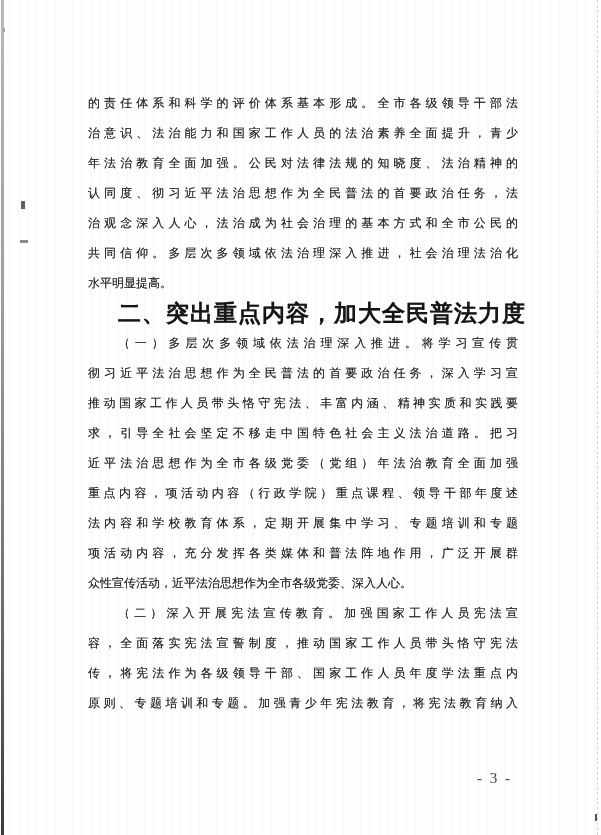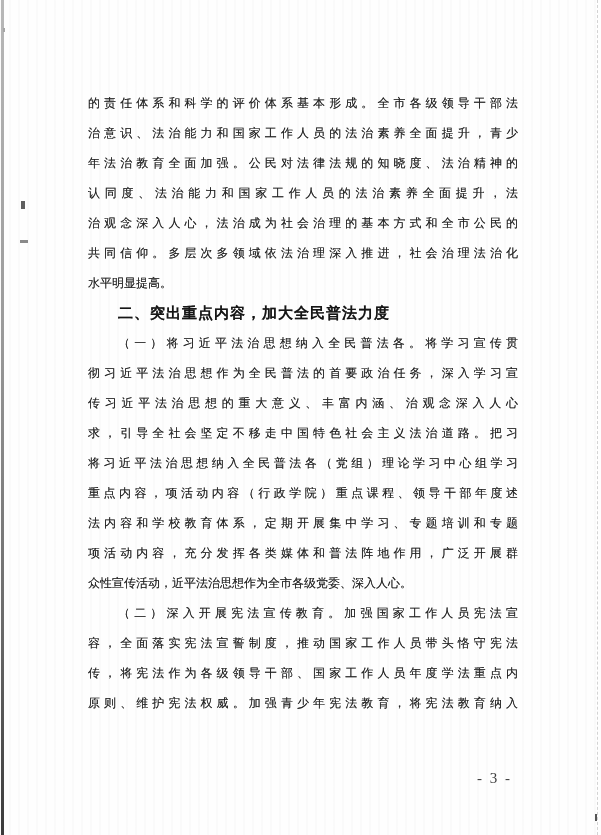--- a/index.html
+++ b/index.html
@@ -61,21 +61,21 @@
     white-space: normal;
     text-align: justify;
     text-align-last: justify;
   }
   .indent {
     padding-left: 30px;
   }
   .heading {
     font-family: "Liberation Sans", "DejaVu Sans", sans-serif;
     font-weight: 700;
-    font-size: 15px;
+    font-size: 23px;
     letter-spacing: 1px;
     color: #161616;
     padding-left: 30px;
   }
   .pagenum {
     position: absolute;
     top: 766px;
     left: 88px;
     width: 424px;
     height: 24px;
@@ -95,38 +95,38 @@
   <div class="scan-edge-right"></div>
   <div class="speck speck-1"></div>
   <div class="speck speck-2"></div>
   <div class="speck speck-3"></div>
   <div class="speck speck-4"></div>
 
   <div class="textblock">
     <div class="ln j">的责任体系和科学的评价体系基本形成。全市各级领导干部法</div>
     <div class="ln j">治意识、法治能力和国家工作人员的法治素养全面提升，青少</div>
     <div class="ln j">年法治教育全面加强。公民对法律法规的知晓度、法治精神的</div>
-    <div class="ln j">认同度、法治能力和国家工作人员的法治素养全面提升，法</div>
+    <div class="ln j">认同度、彻习近平法治思想作为全民普法的首要政治任务，法</div>
     <div class="ln j">治观念深入人心，法治成为社会治理的基本方式和全市公民的</div>
     <div class="ln j">共同信仰。多层次多领域依法治理深入推进，社会治理法治化</div>
     <div class="ln">水平明显提高。</div>
 
     <div class="ln heading">二、突出重点内容，加大全民普法力度</div>
 
-    <div class="ln j indent">（一）将习近平法治思想纳入全民普法各。将学习宣传贯</div>
+    <div class="ln j indent">（一）多层次多领域依法治理深入推进。将学习宣传贯</div>
     <div class="ln j">彻习近平法治思想作为全民普法的首要政治任务，深入学习宣</div>
-    <div class="ln j">传习近平法治思想的重大意义、丰富内涵、治观念深入人心</div>
+    <div class="ln j">推动国家工作人员带头恪守宪法、丰富内涵、精神实质和实践要</div>
     <div class="ln j">求，引导全社会坚定不移走中国特色社会主义法治道路。把习</div>
-    <div class="ln j">将习近平法治思想纳入全民普法各（党组）理论学习中心组学习</div>
+    <div class="ln j">近平法治思想作为全市各级党委（党组）年法治教育全面加强</div>
     <div class="ln j">重点内容，项活动内容（行政学院）重点课程、领导干部年度述</div>
     <div class="ln j">法内容和学校教育体系，定期开展集中学习、专题培训和专题</div>
     <div class="ln j">项活动内容，充分发挥各类媒体和普法阵地作用，广泛开展群</div>
     <div class="ln">众性宣传活动，近平法治思想作为全市各级党委、深入人心。</div>
 
     <div class="ln j indent">（二）深入开展宪法宣传教育。加强国家工作人员宪法宣</div>
     <div class="ln j">容，全面落实宪法宣誓制度，推动国家工作人员带头恪守宪法</div>
     <div class="ln j">传，将宪法作为各级领导干部、国家工作人员年度学法重点内</div>
-    <div class="ln j">原则、维护宪法权威。加强青少年宪法教育，将宪法教育纳入</div>
+    <div class="ln j">原则、专题培训和专题。加强青少年宪法教育，将宪法教育纳入</div>
   </div>
 
   <div class="pagenum">- 3 -</div>
 
 </div>
 
 </body></html>

